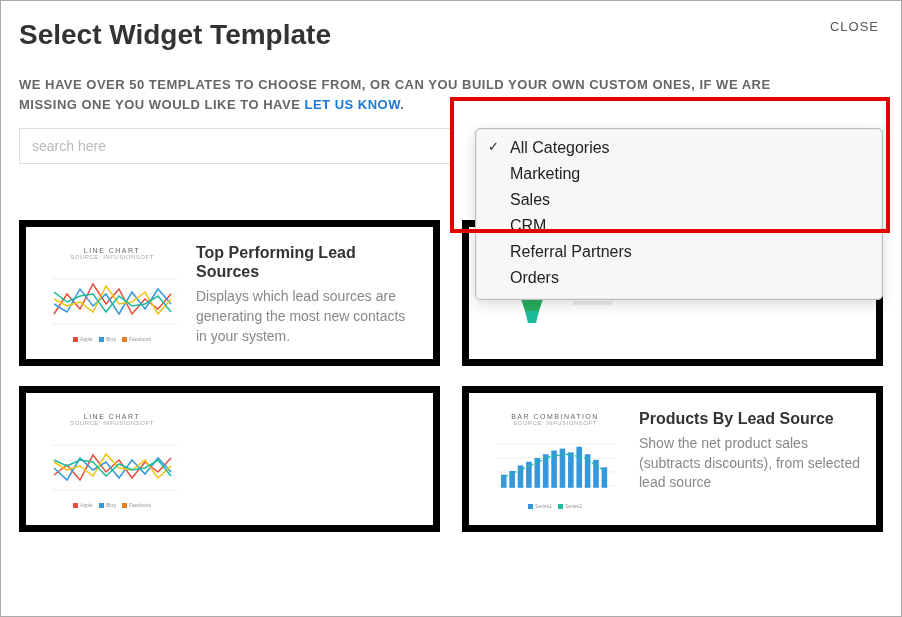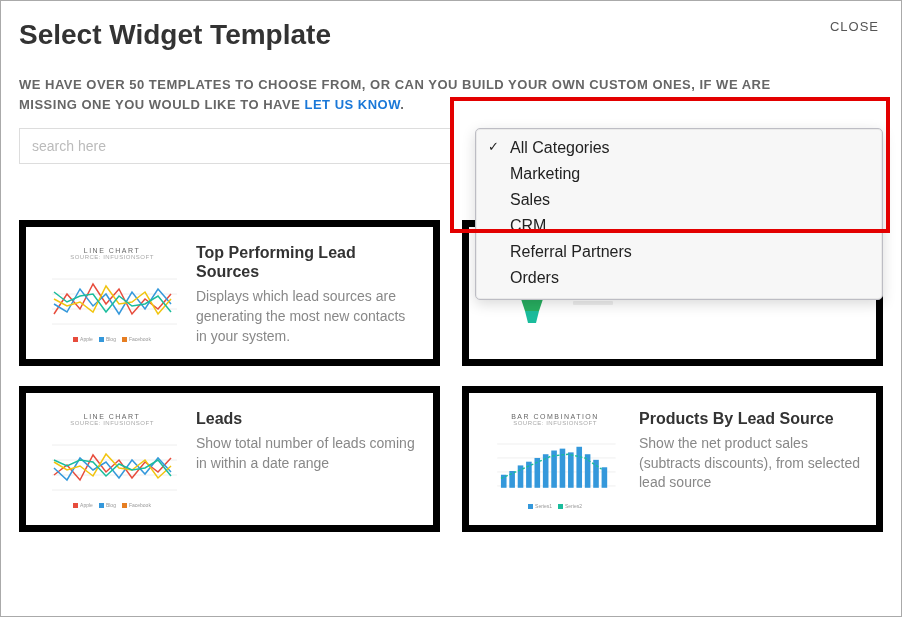--- a/index.html
+++ b/index.html
@@ -271,24 +271,20 @@
           <polyline fill="none" stroke="#e74c3c" stroke-width="1.5" points="12,45 25,35 38,50 51,25 64,42 77,30 90,48 103,32 116,42 129,28"></polyline>
           <polyline fill="none" stroke="#3498db" stroke-width="1.5" points="12,38 25,50 38,28 51,40 64,32 77,48 90,30 103,44 116,28 129,42"></polyline>
           <polyline fill="none" stroke="#f1c40f" stroke-width="1.5" points="12,32 25,40 38,36 51,46 64,24 77,38 90,40 103,30 116,48 129,36"></polyline>
           <polyline fill="none" stroke="#1abc9c" stroke-width="1.5" points="12,30 25,36 38,30 51,32 64,46 77,34 90,40 103,38 116,30 129,46"></polyline>
         </svg>
         <div class="legend">
           <span class="lg-r">Apple</span>
             <span class="lg-b">Blog</span>
             <span class="lg-g">Facebook</span>
         </div>
-      </div>
-      <div class="card-body">
-        <h3>Leads</h3>
-        <p>Show total number of leads coming in within a date range</p>
       </div>
     </div>
 
     <div class="card">
       <div class="thumb">
         <div class="thumb-label">BAR COMBINATION</div>
         <div class="thumb-sub">SOURCE: INFUSIONSOFT</div>
         <svg class="chart-bars" viewBox="0 0 140 76">
           <g stroke="#eee" stroke-width="1">
             <line x1="8" y1="15" x2="135" y2="15"></line>

